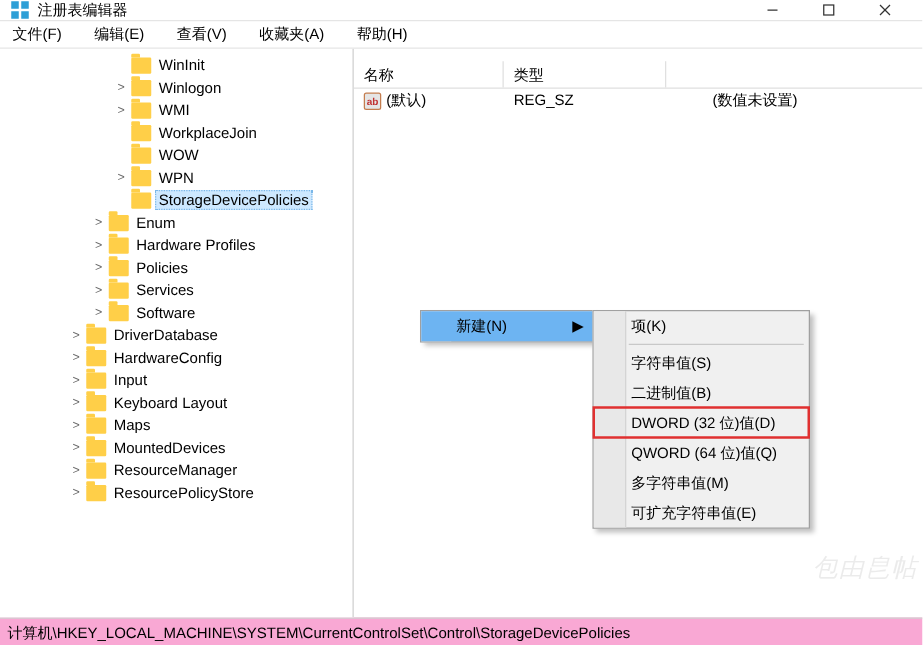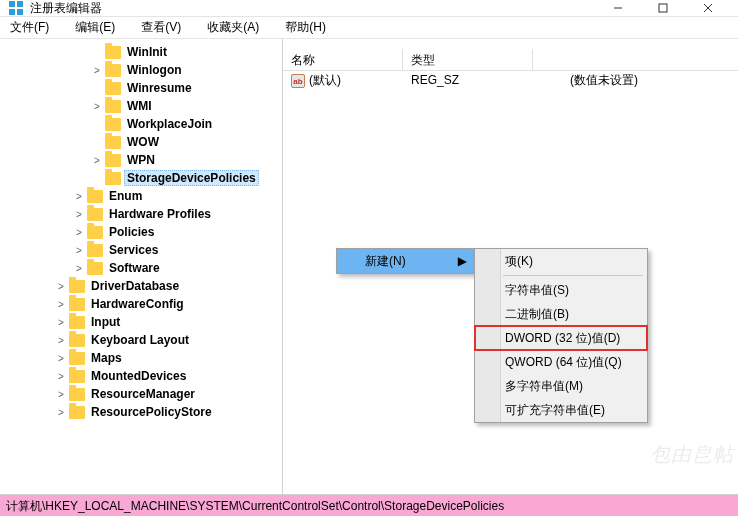--- a/index.html
+++ b/index.html
@@ -13,21 +13,21 @@
   .menubar { height: 22px; display: flex; align-items: center; padding: 2px 6px; gap: 18px; border-bottom: 1px solid #e5e5e5; }
   .menubar span { padding: 2px 4px; }
   
   .workarea { flex: 1; display: flex; position: relative; overflow: hidden; }
   .tree-pane { width: 283px; border-right: 1px solid #d0d0d0; overflow: hidden; position: relative; background: #fff; }
   .tree { position: absolute; left: 0; top: 0; right: 0; bottom: 0; overflow: hidden; padding: 4px 0; }
   .node { display: flex; align-items: center; height: 18px; white-space: nowrap; }
   .expander { width: 10px; display: inline-flex; justify-content: center; color: #666; font-size: 10px; }
   .folder-icon { width: 16px; height: 13px; background: #ffcf48; border-radius: 1px; margin: 0 3px; position: relative; flex-shrink:0; }
   .folder-icon::before { content:""; position:absolute; top:-3px; left:0; width:7px; height:3px; background:#ffcf48; border-radius:1px 1px 0 0;}
-  .node-label { padding: 1px 3px; font-weight: bold; }
+  .node-label { padding: 1px 3px; }
   .node-label.selected { background: #cde8ff; border: 1px dotted #7ab7e8; padding:0 2px; }
   
   .list-pane { flex: 1; position: relative; display:flex; flex-direction:column; }
   .list-header { display: flex; height: 22px; border-bottom: 1px solid #e0e0e0; margin-top: 10px; }
   .list-header .col { padding: 3px 8px; border-right: 1px solid #e0e0e0; }
   .list-row { display: flex; height: 18px; align-items: center; }
   .list-row .cell { padding: 1px 8px; overflow:hidden; }
   .val-icon { width:14px; height:14px; border:1px solid #c47d4f; background:#e5e5e5; display:inline-flex; align-items:center; justify-content:center; font-size:8px; color:#c03030; margin-right:4px; border-radius:2px; font-weight:bold;}
   
   .statusbar { height: 22px; border-top: 1px solid #d0d0d0; padding: 3px 6px; background:#f9a8d4; overflow:hidden; white-space:nowrap;}
@@ -91,25 +91,20 @@
           <span class="expander"></span>
           <span class="folder-icon"></span>
           <span class="node-label">WinInit</span>
         </div>
         <div class="node" style="padding-left: 92px;">
           <span class="expander">&gt;</span>
           <span class="folder-icon"></span>
           <span class="node-label">Winlogon</span>
         </div>
         <div class="node" style="padding-left: 92px;">
-          <span class="expander"></span>
-          <span class="folder-icon"></span>
-          <span class="node-label">Winresume</span>
-        </div>
-        <div class="node" style="padding-left: 92px;">
           <span class="expander">&gt;</span>
           <span class="folder-icon"></span>
           <span class="node-label">WMI</span>
         </div>
         <div class="node" style="padding-left: 92px;">
           <span class="expander"></span>
           <span class="folder-icon"></span>
           <span class="node-label">WorkplaceJoin</span>
         </div>
         <div class="node" style="padding-left: 92px;">

